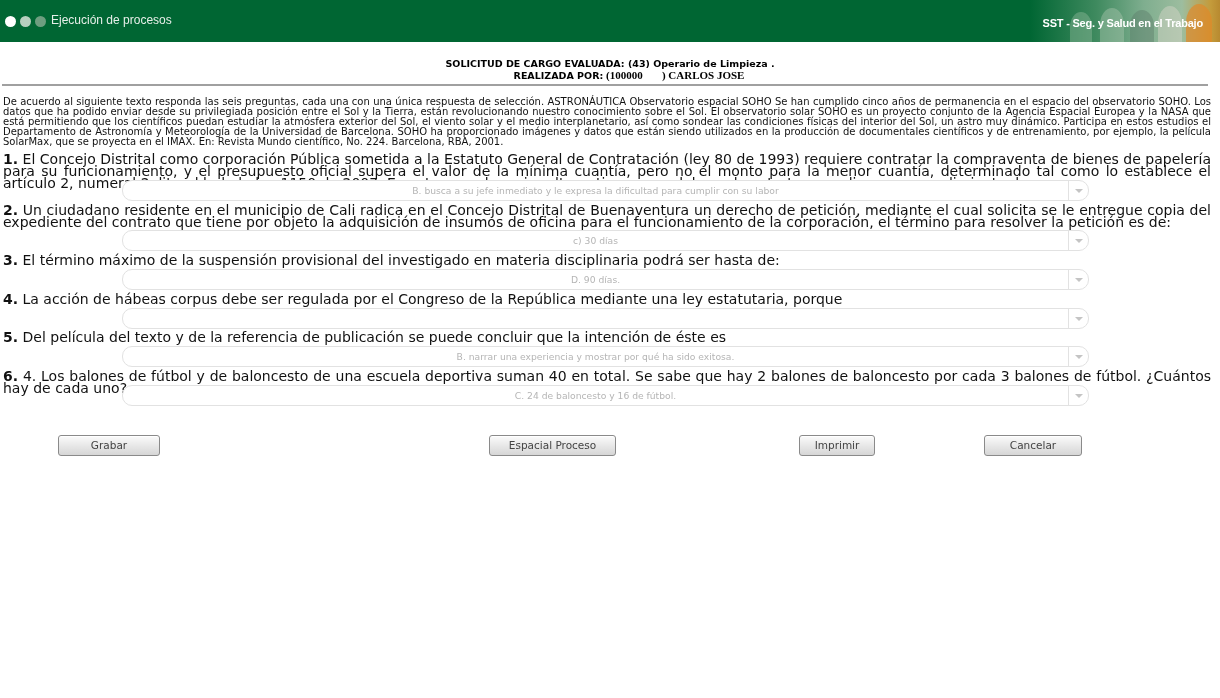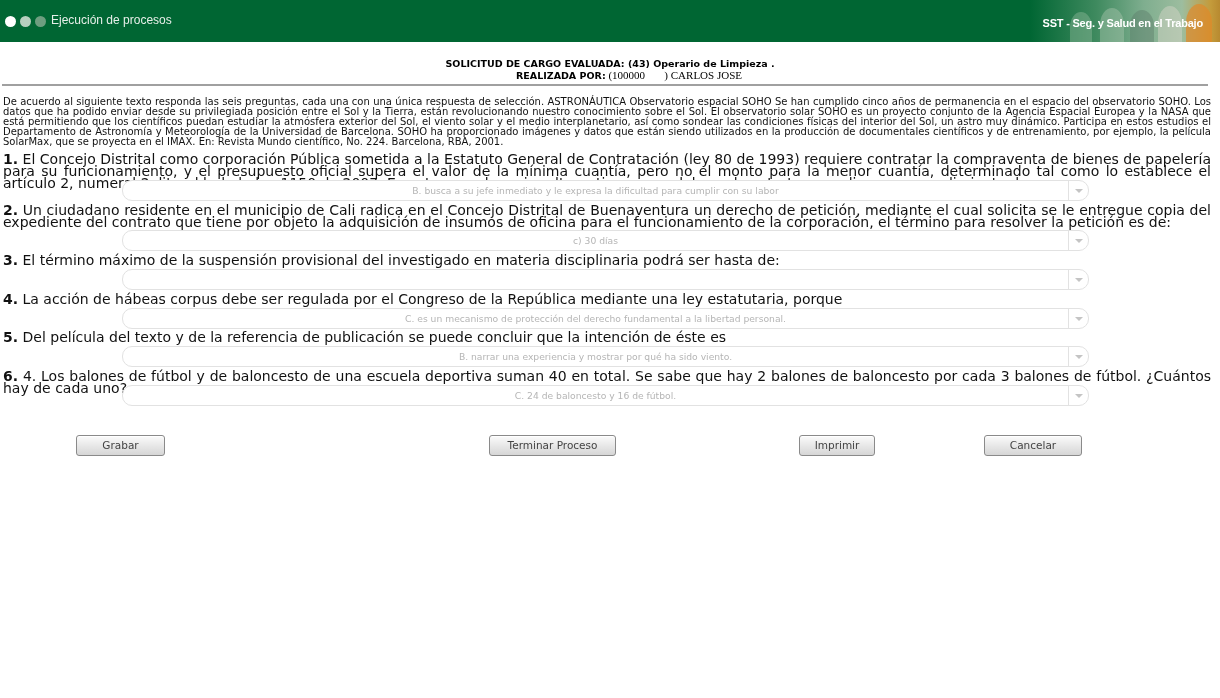--- a/index.html
+++ b/index.html
@@ -27,21 +27,21 @@
     .banner-title {
       position: absolute; right: 17px; top: 17px;
       font-family: "Liberation Sans", sans-serif; font-size: 11px; font-weight: bold;
       color: #ffffff; white-space: nowrap; letter-spacing: -0.2px;
     }
 
     .header-info {
       position: absolute; left: 0; top: 42px; width: 1220px; text-align: center;
       font-family: "DejaVu Sans", sans-serif; font-size: 9.5px; font-weight: bold; line-height: 11.5px; margin-top: 16px;
     }
-    .header-info .serif { font-family: "Liberation Serif", serif; font-size: 11px; font-weight: normal; padding-left: 38px; }
+    .header-info .serif { font-family: "Liberation Serif", serif; font-size: 11px; font-weight: bold; padding-left: 38px; }
     .header-info .serif b { font-family: "DejaVu Sans", sans-serif; font-size: 9.5px; }
     .divider {
       position: absolute; left: 2px; top: 84px; width: 1206px; height: 2px; background: #a0a0a0;
     }
 
     .intro {
       position: absolute; left: 3px; top: 97px; width: 1208px;
       font-size: 10px; line-height: 10px; text-align: justify; color: #111;
     }
 
@@ -132,54 +132,54 @@
   <span class="arrow-box">
       <span class="arrow"></span>
     </span>
 </div>
 
 <div class="question" style="top:255px">
   <span class="num">3.</span>
   <span>El término máximo de la suspensión provisional del investigado en materia disciplinaria podrá ser hasta de:</span>
 </div>
 <div class="select" style="top:269px">
+  <span class="value">D. 90 días.</span>
   <span class="arrow-box">
       <span class="arrow"></span>
     </span>
 </div>
 
 <div class="question" style="top:294px">
   <span class="num">4.</span>
   <span>La acción de hábeas corpus debe ser regulada por el Congreso de la República mediante una ley estatutaria, porque</span>
 </div>
 <div class="select" style="top:308px">
-  <span class="value">C. es un mecanismo de protección del derecho fundamental a la libertad personal.</span>
   <span class="arrow-box">
       <span class="arrow"></span>
     </span>
 </div>
 
 <div class="question" style="top:332px">
   <span class="num">5.</span>
   <span>Del película del texto y de la referencia de publicación se puede concluir que la intención de éste es</span>
 </div>
 <div class="select" style="top:346px">
-  <span class="value">B. narrar una experiencia y mostrar por qué ha sido viento.</span>
+  <span class="value">B. narrar una experiencia y mostrar por qué ha sido exitosa.</span>
   <span class="arrow-box">
       <span class="arrow"></span>
     </span>
 </div>
 
 <div class="question" style="top:371px">
   <span class="num">6.</span>
   <span>4. Los balones de fútbol y de baloncesto de una escuela deportiva suman 40 en total. Se sabe que hay 2 balones de baloncesto por cada 3 balones de fútbol. ¿Cuántos hay de cada uno?</span>
 </div>
 <div class="select" style="top:385px">
   <span class="value">C. 24 de baloncesto y 16 de fútbol.</span>
   <span class="arrow-box">
       <span class="arrow"></span>
     </span>
 </div>
 
-<div class="btn" style="left:76px;width:89px">Grabar</div>
-<div class="btn" style="left:489px;width:127px">Terminar Proceso</div>
+<div class="btn" style="left:58px;width:102px">Grabar</div>
+<div class="btn" style="left:489px;width:127px">Espacial Proceso</div>
 <div class="btn" style="left:799px;width:76px">Imprimir</div>
 <div class="btn" style="left:984px;width:98px">Cancelar</div>
 
 </body></html>

